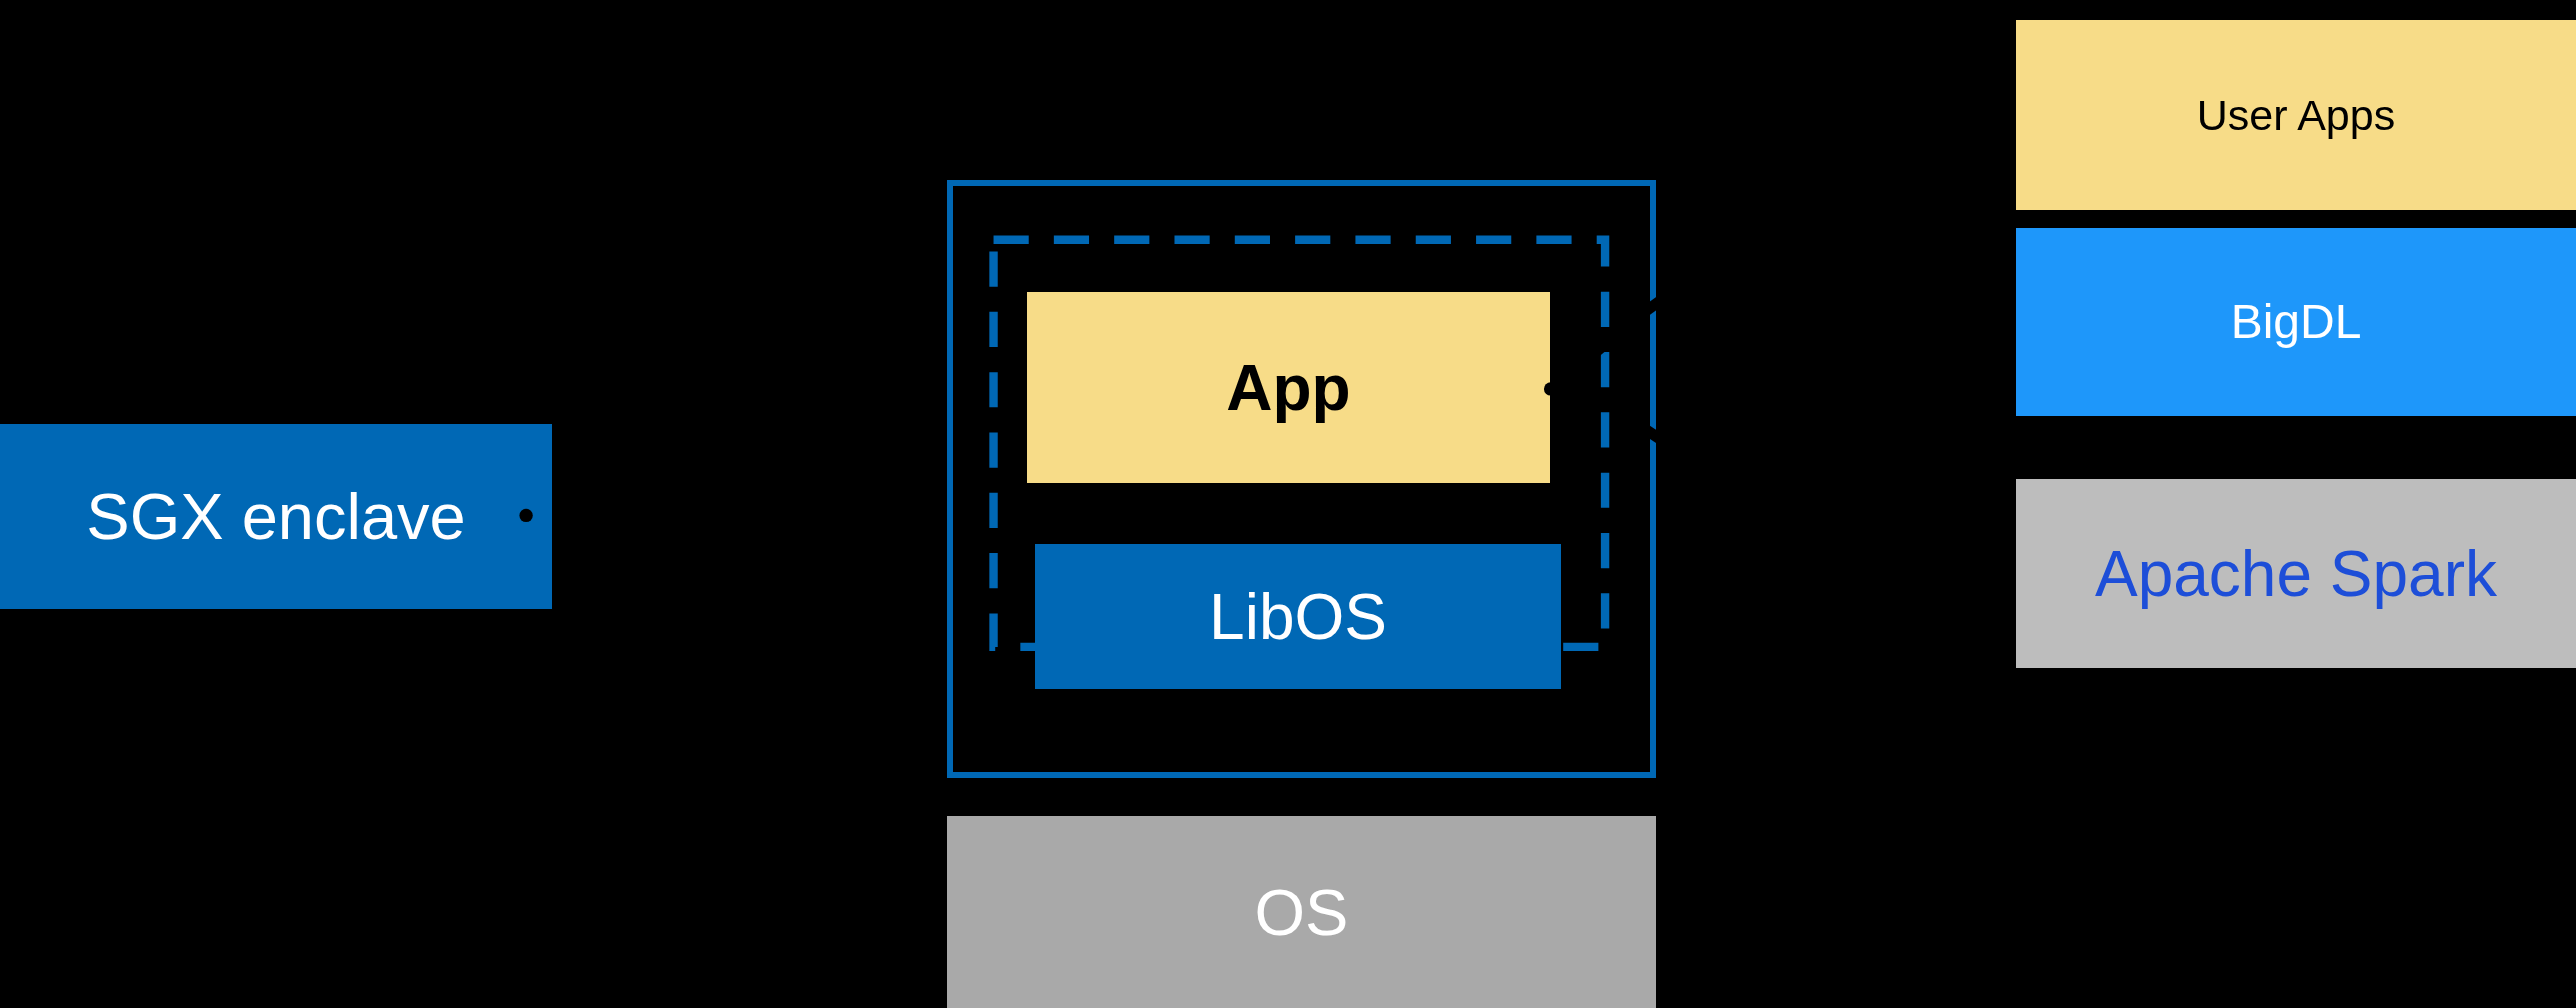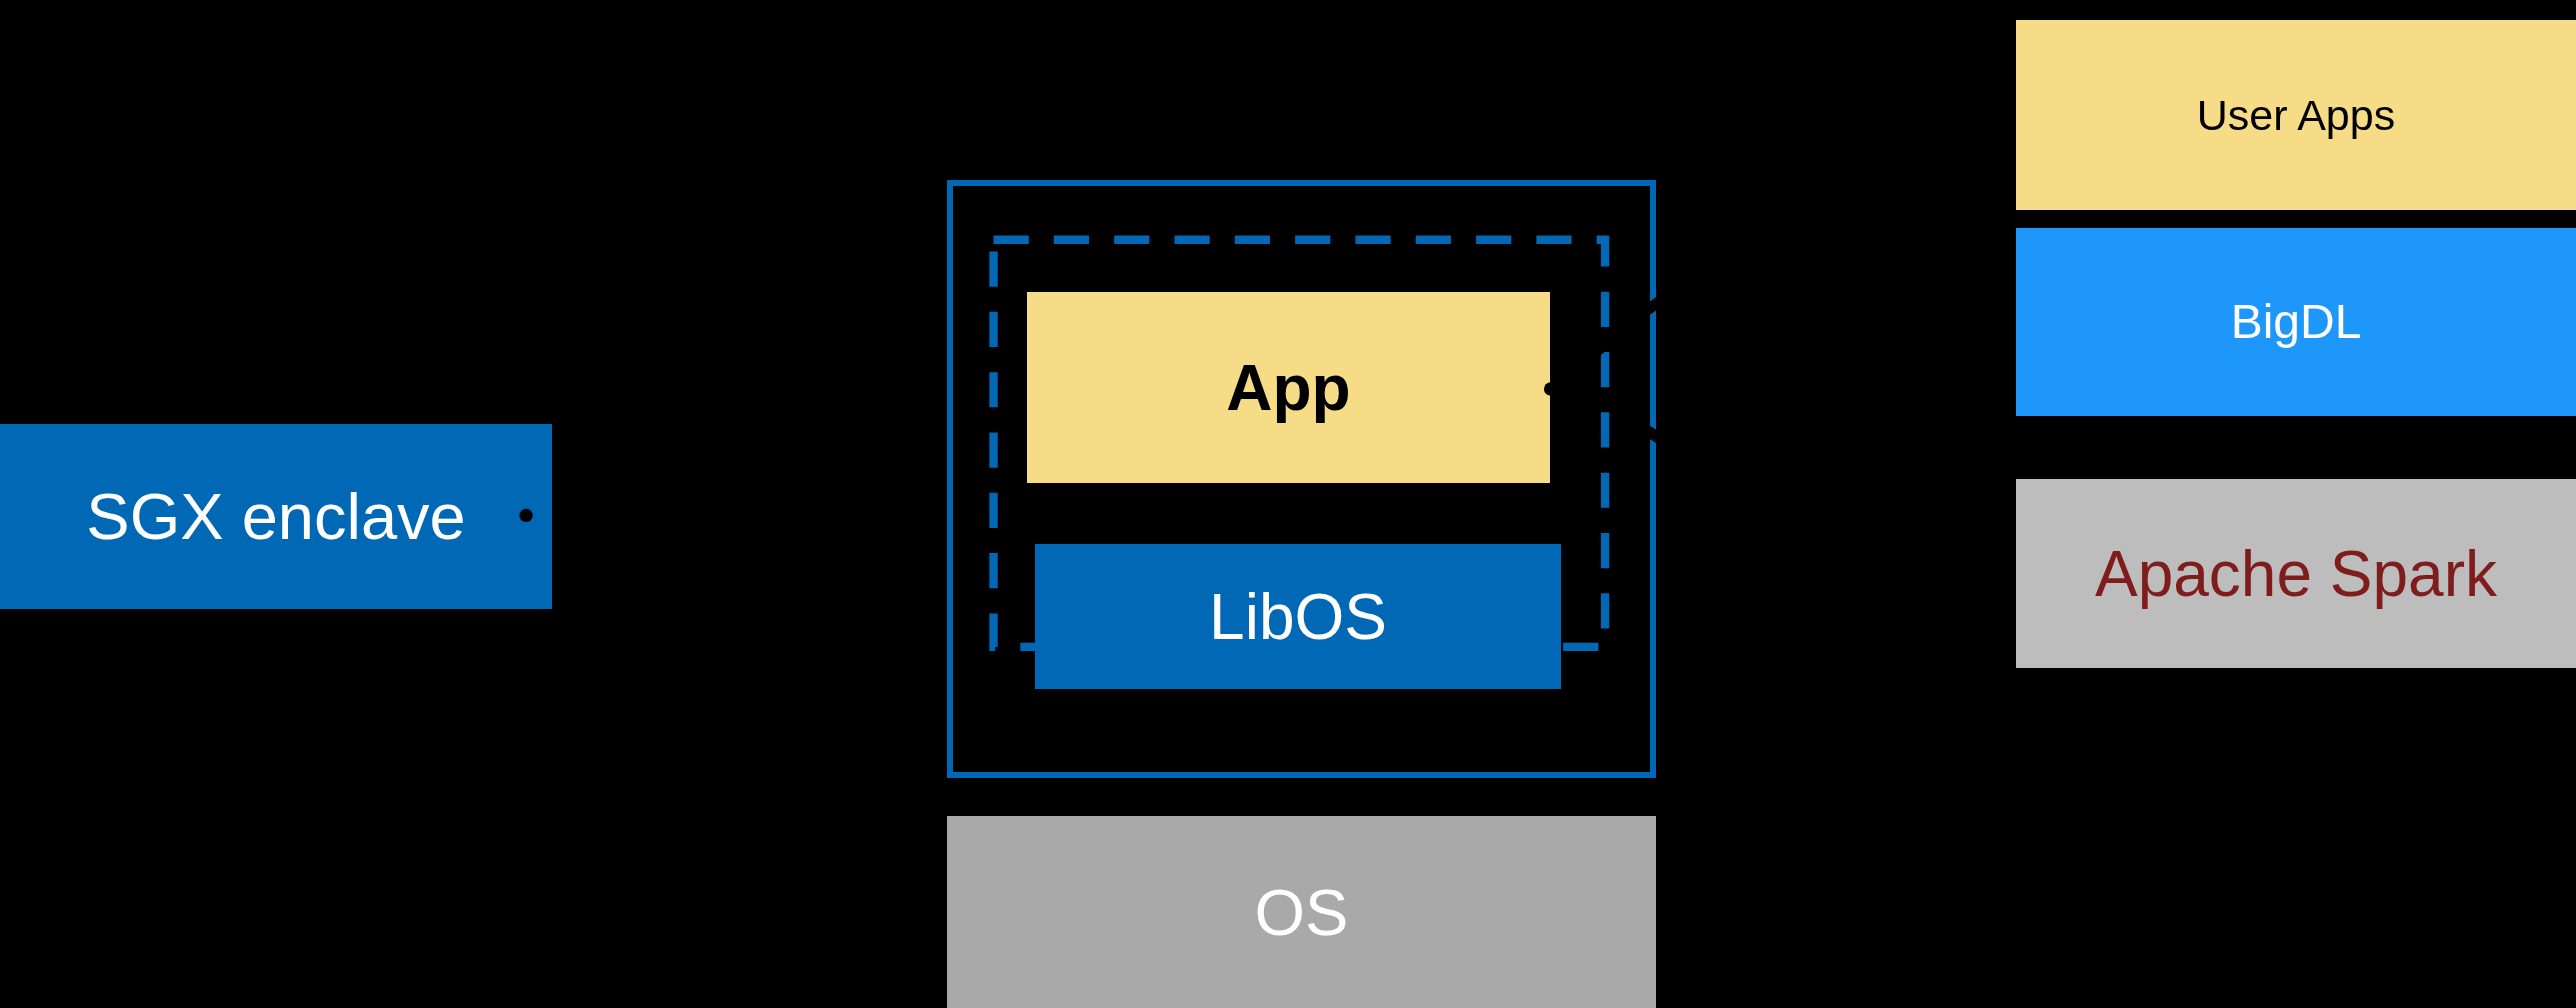--- a/index.html
+++ b/index.html
@@ -21,21 +21,21 @@
     align-items: center;
     justify-content: center;
     font-size: 65px;
     line-height: 1;
     white-space: nowrap;
   }
   .fill-intel  { background: var(--intel-blue); color: #fff; }
   .fill-bright { background: var(--bright-blue); color: #fff; }
   .fill-yellow { background: var(--yellow); color: var(--ink); }
   .fill-gray-os    { background: var(--gray-os); color: #fff; }
-  .fill-gray-spark { background: var(--gray-spark); color: #7f1d1d; }
+  .fill-gray-spark { background: var(--gray-spark); color: #1d4ed8; }
 
   .sgx-box   { left: 0px;    top: 424px; width: 552px; height: 185px; }
   .outer-box {
     position: absolute;
     left: 947px; top: 180px; width: 709px; height: 598px;
     border: 6.7px solid var(--intel-blue);
     box-sizing: border-box;
     background: transparent;
   }
   .app-box   { left: 1027px; top: 292px; width: 523px; height: 191px; z-index: 3; font-size: 64px; font-weight: bold; }

